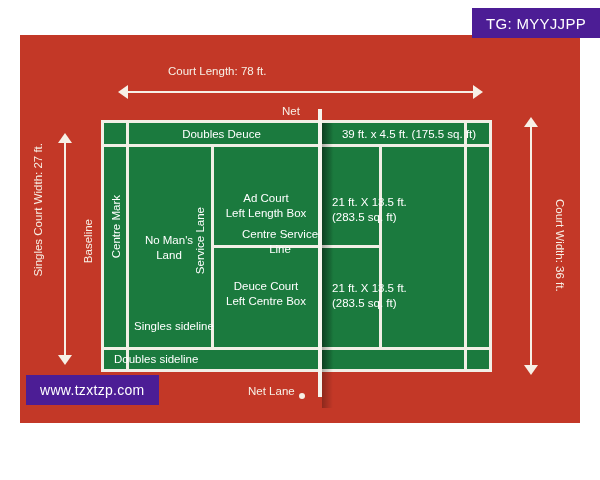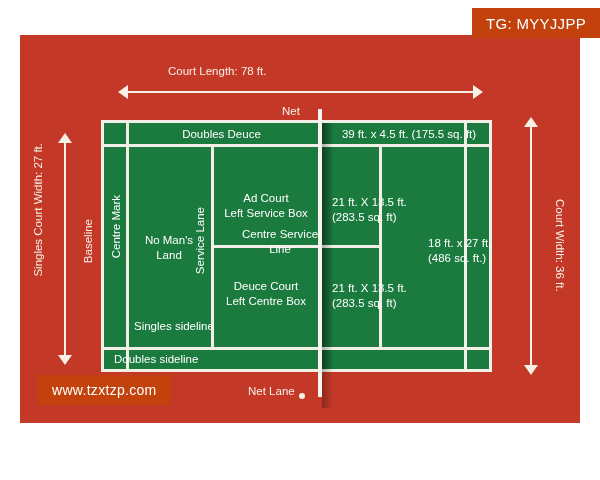--- a/index.html
+++ b/index.html
@@ -16,29 +16,29 @@
     position:absolute;
     left:20px; top:35px;
     width:560px; height:388px;
     background:#c33827;
     overflow:hidden;
   }
 
   
   .chip {
     position:absolute;
-    background:#c2410c;
+    background:#4c1d95;
     color:#ffffff;
     display:flex; align-items:center;
     font-size:15px;
     letter-spacing:.3px;
     z-index:40;
   }
   #tg-chip { right:0; top:8px; height:30px; padding:0 14px; }
-  #wm-chip { left:18px; bottom:18px; height:30px; padding:0 14px; font-size:14px; }
+  #wm-chip { left:6px; bottom:18px; height:30px; padding:0 14px; font-size:14px; }
 
   
   #court {
     position:absolute;
     left:81px; top:85px;
     width:391px; height:252px;
     background:#1b7a3e;
     border:3px solid #f2efe6;
     z-index:10;
   }
@@ -191,33 +191,31 @@
     <div class="lbl" style="left:225px; top:4px; width:160px;">39 ft. x 4.5 ft. (175.5 sq. ft)</div>
 
     <div class="vlbl" style="left:6px; top:72px;">Centre Mark</div>
 
     <div class="lbl" style="left:26px; top:110px; width:78px;">No Man's
 Land</div>
 
     <div class="vlbl" style="left:90px; top:84px;">Service Lane</div>
 
     <div class="lbl" style="left:110px; top:68px; width:104px;">Ad Court
-Left Service Box</div>
+Left Length Box</div>
     <div class="lbl" style="left:107px; top:104px; width:110px;padding-left:28px;">Centre Service Line</div>
 
     <div class="lbl" style="left:110px; top:156px; width:104px;">Deuce Court
 Left Centre Box</div>
 
     <div class="lbl left" style="left:228px; top:72px; width:86px;">21 ft. X 13.5 ft.
 (283.5 sq. ft)</div>
     <div class="lbl left" style="left:228px; top:158px; width:86px;">21 ft. X 13.5 ft.
 (283.5 sq. ft)</div>
 
-    <div class="lbl left" style="left:324px; top:113px; width:86px;">18 ft. x 27 ft.
-(486 sq. ft.)</div>
 
     <div class="lbl left" style="left:10px; top:229px; width:140px;">Doubles sideline</div>
     <div class="lbl left" style="left:30px; top:196px; width:130px;">Singles sideline</div>
 
   </div>
 
   <div class="chip" id="wm-chip">
     <span>www.tzxtzp.com</span>
   </div>
 

